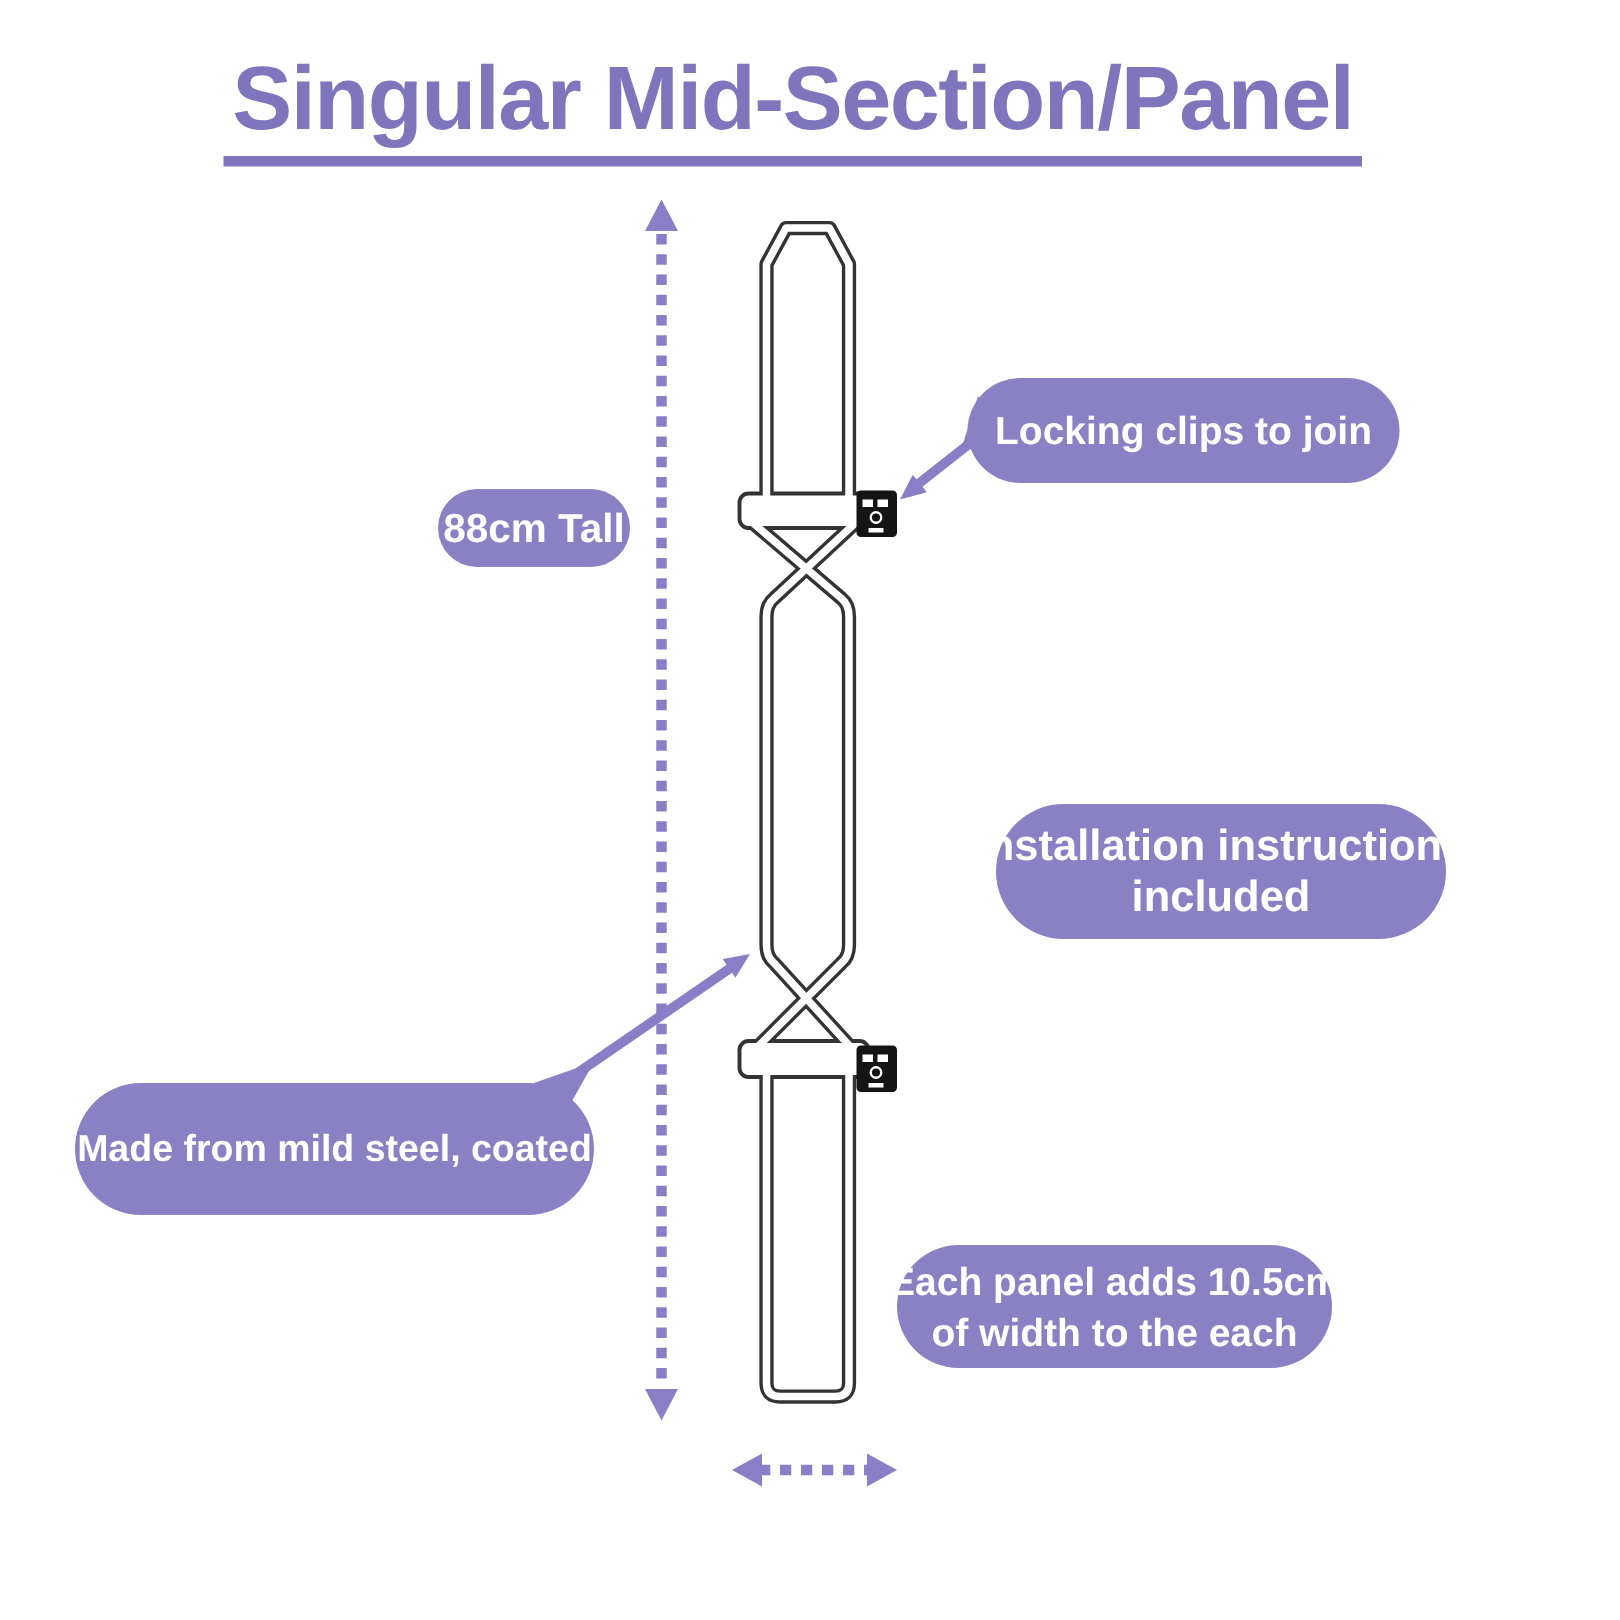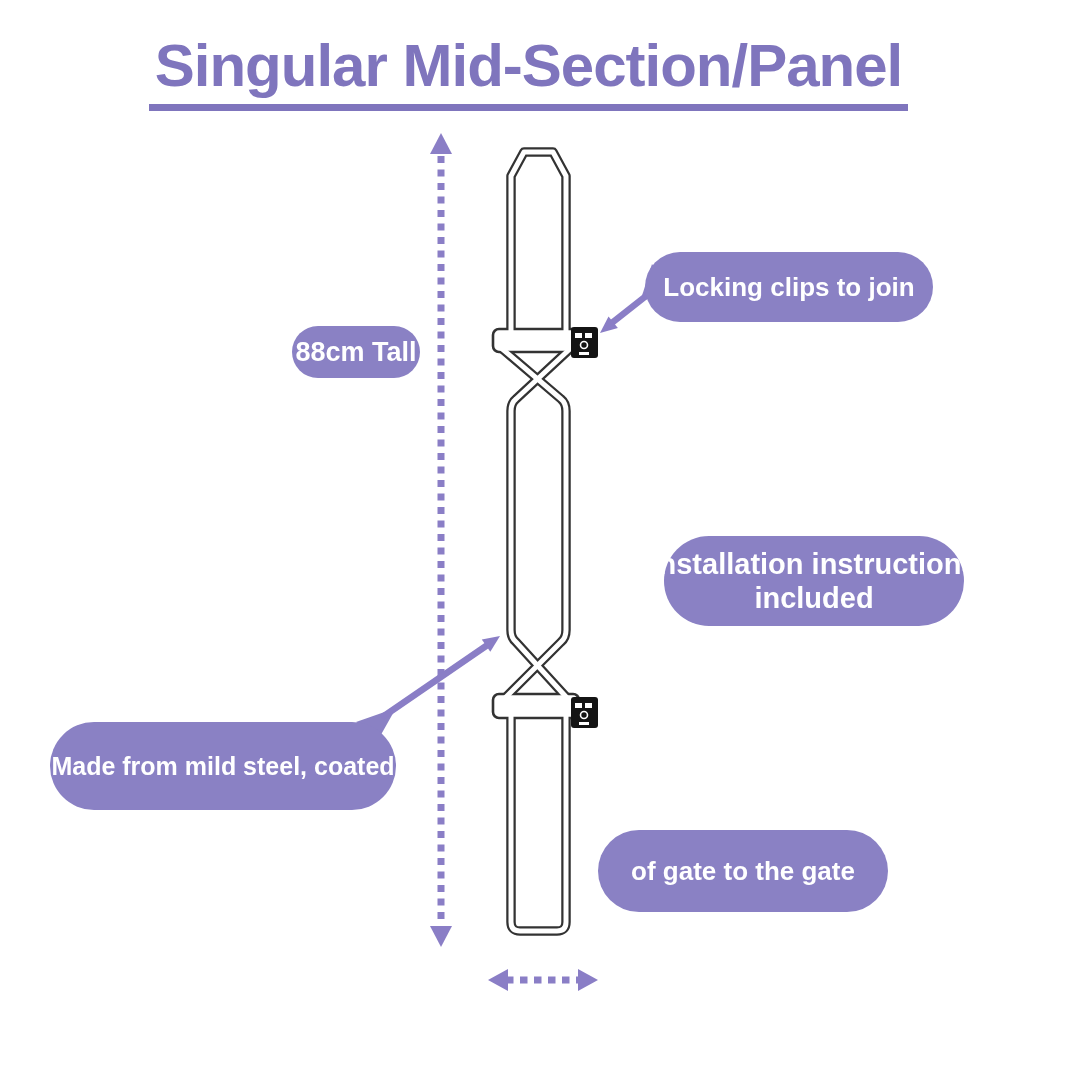--- a/index.html
+++ b/index.html
@@ -144,16 +144,17 @@
   <div class="pill pill-install">
     <div class="ln">Installation instructions</div>
     <div class="ln">included</div>
   </div>
 
   <div class="pill pill-material">
     <div class="ln">Made from mild steel, coated</div>
   </div>
 
   <div class="pill pill-width">
-    <div class="ln">of gate to the gate</div>
+    <div class="ln">Each panel adds 10.5cm</div>
+    <div class="ln">of width to the each</div>
   </div>
 
 </div>
 
 </body></html>

